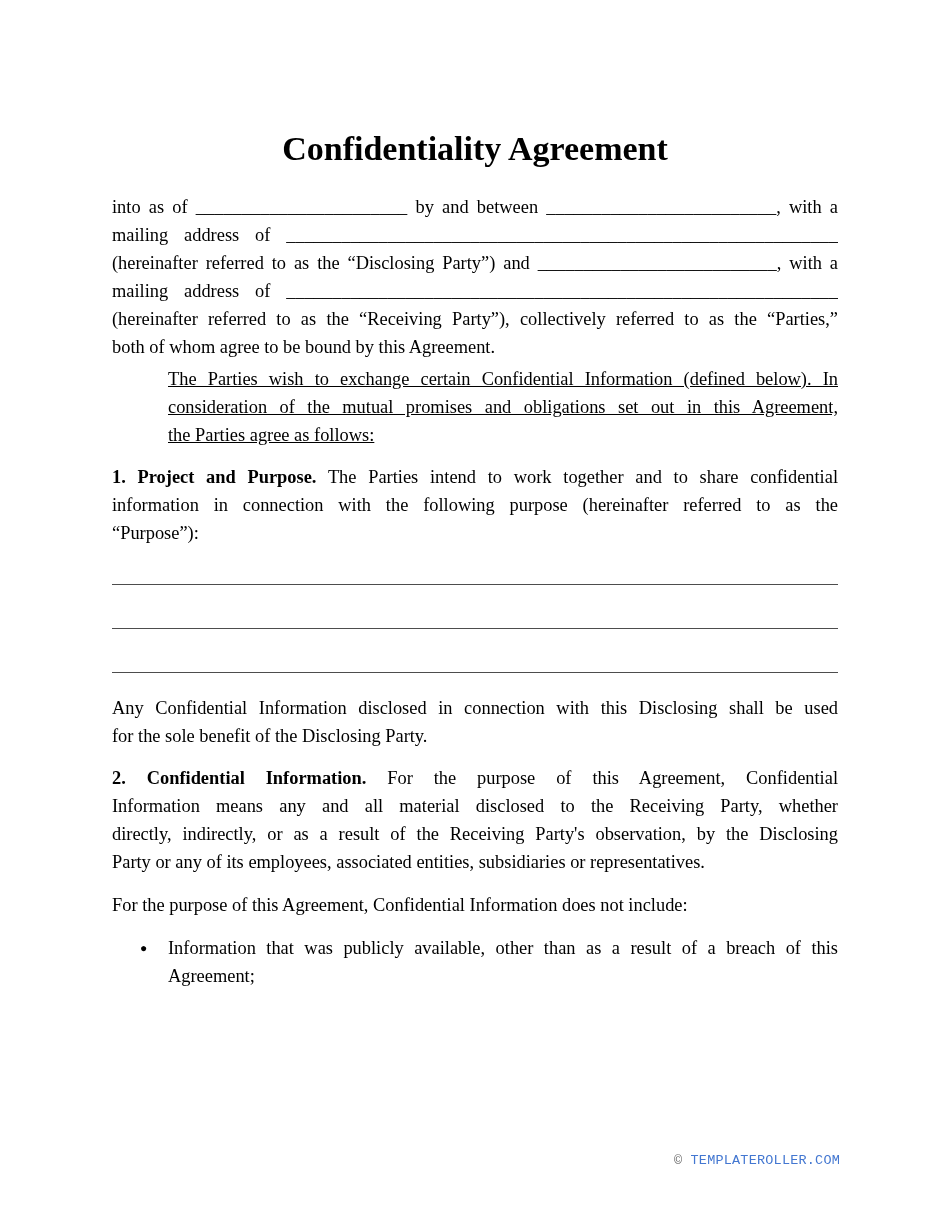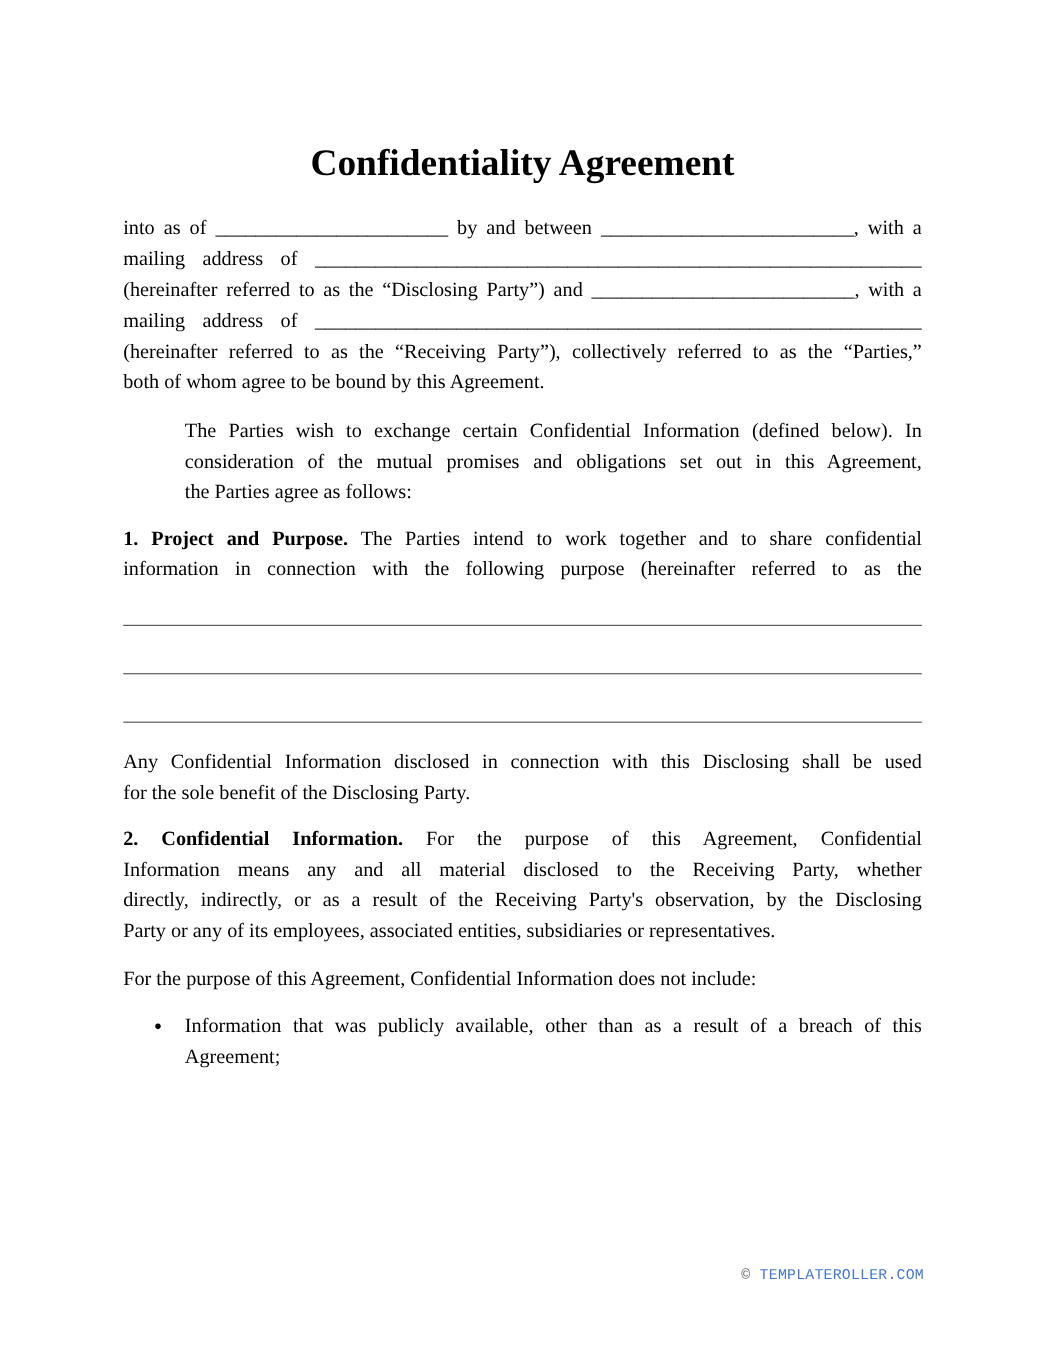--- a/index.html
+++ b/index.html
@@ -32,21 +32,21 @@
     line-height: 28px;
     font-size: 18.4px;
     overflow: hidden;
     white-space: normal;
   }
   
   .jl { text-align: justify; }
   .jl::after { content: ""; display: inline-block; width: 100%; height: 0; }
 
   .p-intro    { margin-top: 23px; }
-  .p-recitals { margin-top: 16px; margin-left: 56px; }
+  .p-recitals { margin-top: 4px; margin-left: 56px; text-decoration: underline; }
   .p-section1 { margin-top: 14px; }
   .p-any      { margin-top: 21px; }
   .p-section2 { margin-top: 14px; }
   .p-for      { margin-top: 15px; }
 
   .fill-line { border-bottom: 1.5px solid #4d4d4d; }
   .fill-line.f1 { height: 37px; }
   .fill-line.f2 { height: 43px; }
   .fill-line.f3 { height: 43px; }
 
@@ -94,20 +94,21 @@
 
     <div class="p-recitals">
       <div class="ln jl">The Parties wish to exchange certain Confidential Information (defined below). In</div>
       <div class="ln jl">consideration of the mutual promises and obligations set out in this Agreement,</div>
       <div class="ln">the Parties agree as follows:</div>
     </div>
 
     <div class="p-section1">
       <div class="ln jl"><b>1. Project and Purpose.</b><span> The Parties intend to work together and to share confidential</span></div>
       <div class="ln jl">information in connection with the following purpose (hereinafter referred to as the</div>
+      <div class="ln">“Purpose”):</div>
     </div>
 
     <div>
       <div class="fill-line f1"></div>
       <div class="fill-line f2"></div>
       <div class="fill-line f3"></div>
     </div>
 
     <div class="p-any">
       <div class="ln jl">Any Confidential Information disclosed in connection with this Disclosing shall be used</div>

